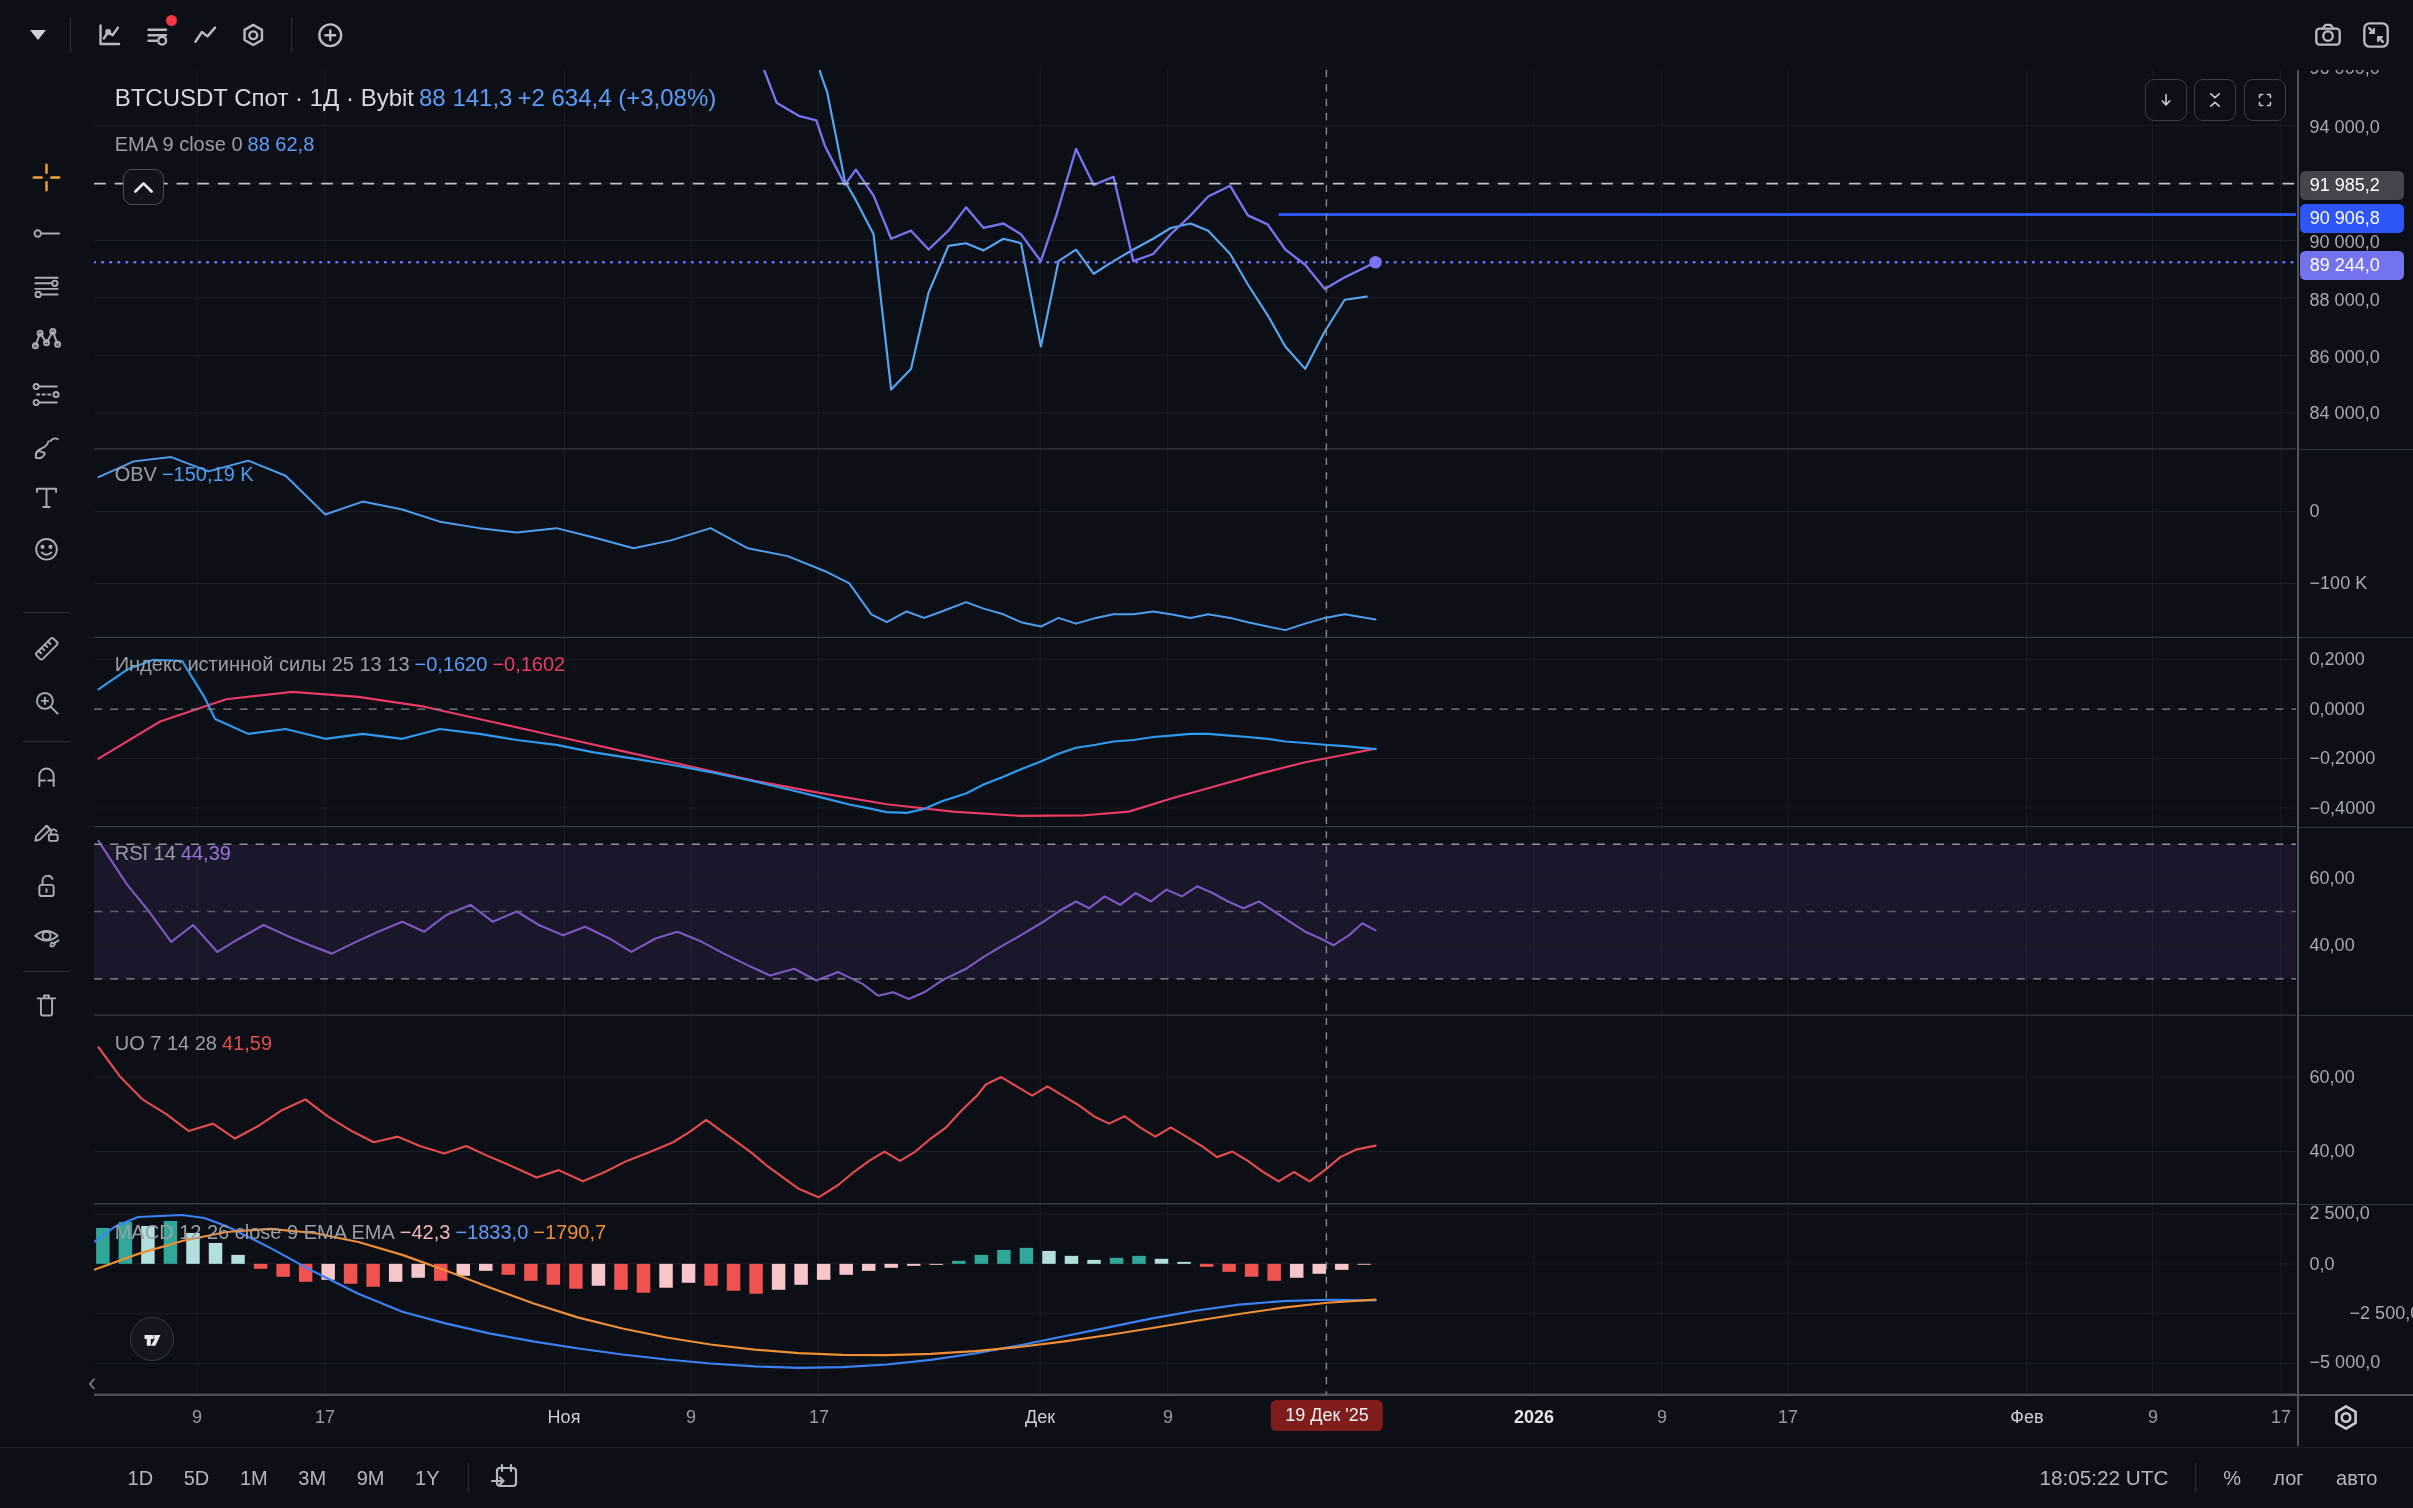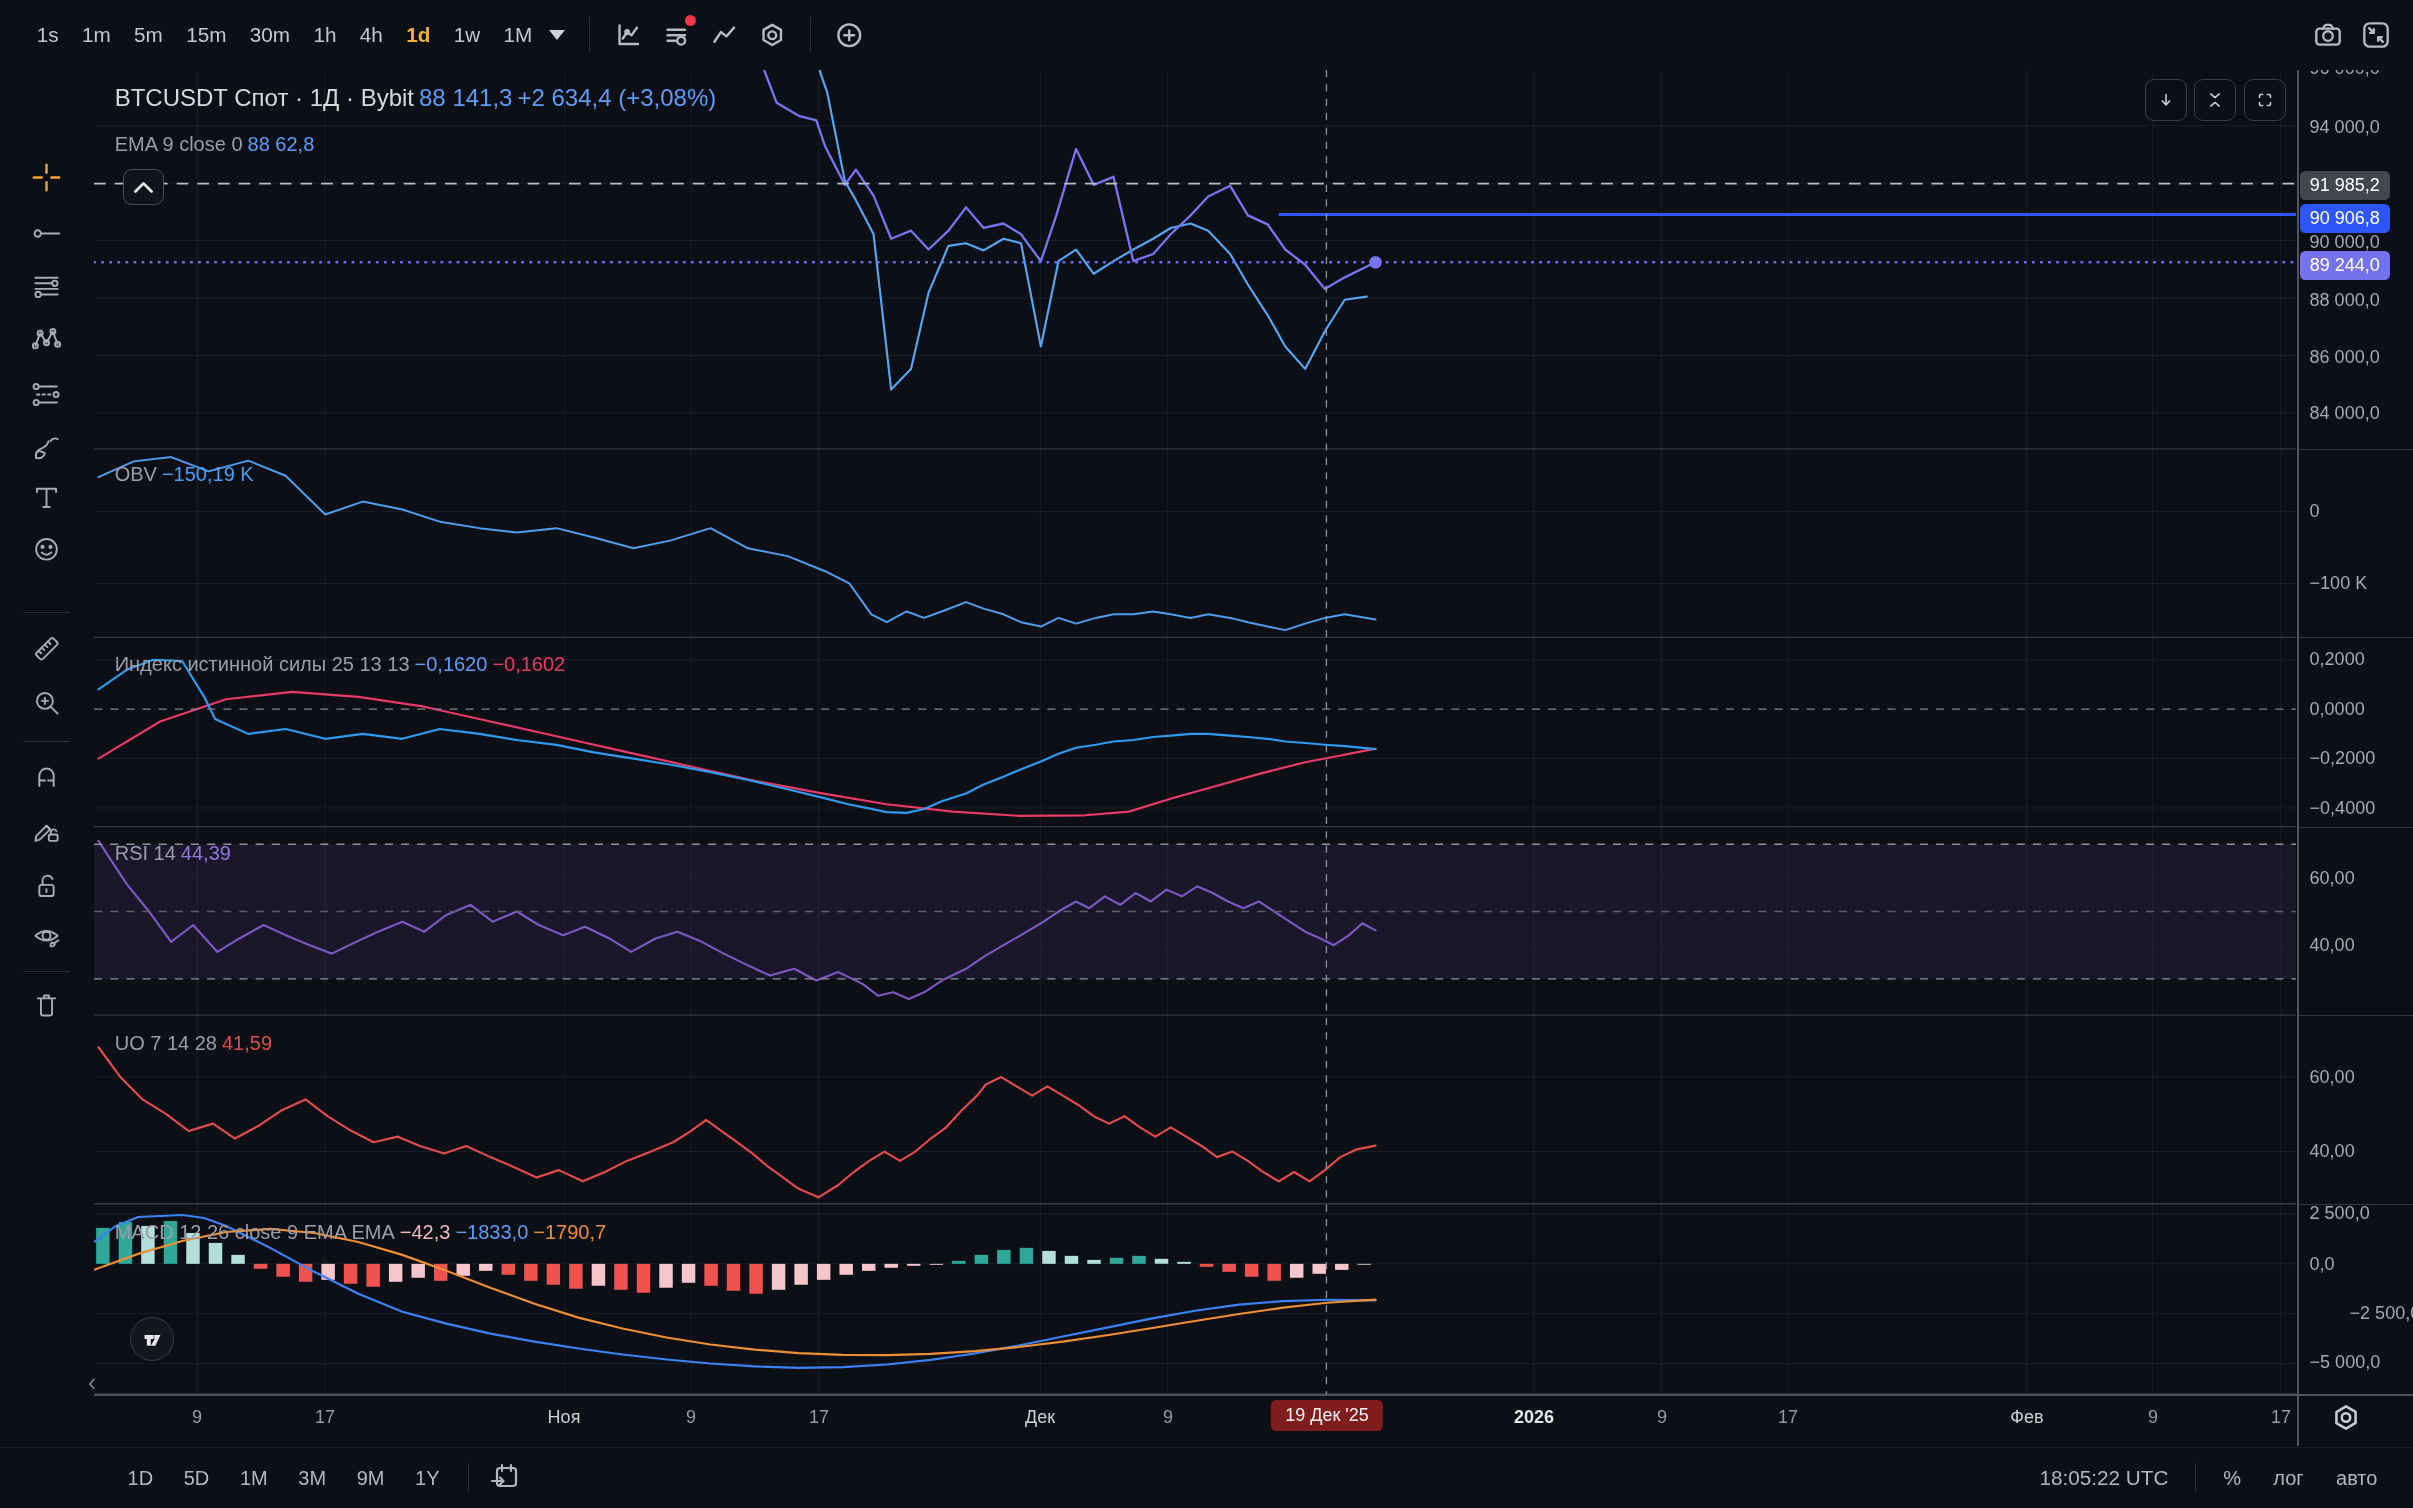--- a/index.html
+++ b/index.html
@@ -30,21 +30,21 @@
   .c-blue{color:#5e9cf8;} .c-lblue{color:#4f9df2;} .c-pink{color:#e93a68;} .c-purple{color:#9674d8;}
   .c-red{color:#e24c4c;} .c-palepink{color:#f2b8bd;} .c-orange{color:#ef8f35;}
   .pane-btn{position:absolute;width:42px;height:42px;border-radius:9px;border:0.9px solid #3a3d47;background:rgba(13,15,22,.85);display:flex;align-items:center;justify-content:center;cursor:pointer;z-index:6;}
   .pane-btn svg{stroke:#c9ccd3;fill:none;stroke-width:2.6;stroke-linecap:round;stroke-linejoin:round;}
   #collapse-line-btn{position:absolute;left:29px;top:99px;width:41px;height:36px;border-radius:9px;border:1.3px solid #4a4d57;background:#10131a;display:flex;align-items:center;justify-content:center;cursor:pointer;z-index:6;}
   #collapse-line-btn svg{stroke:#e6e7ea;fill:none;stroke-width:3;stroke-linecap:round;stroke-linejoin:round;}
   #tv-logo{position:absolute;left:36px;top:1247px;width:42px;height:42px;border-radius:50%;border:1.8px solid #363a45;background:#14161d;display:flex;align-items:center;justify-content:center;z-index:6;cursor:pointer;}
   
   #price-axis{position:absolute;left:2297px;top:70px;width:117px;height:1324px;overflow:hidden;font-size:18px;}
   .plabel{position:absolute;left:12.6px;height:27px;line-height:27px;color:#a7aab2;white-space:nowrap;}
-  .pbadge{position:absolute;left:2.7px;width:90px;height:29px;line-height:29px;border-radius:5.4px;color:#ffffff;padding-left:10px;box-sizing:border-box;white-space:nowrap;}
+  .pbadge{position:absolute;left:2.7px;width:104px;height:29px;line-height:29px;border-radius:5.4px;color:#ffffff;padding-left:10px;box-sizing:border-box;white-space:nowrap;}
   .ax-divider{position:absolute;left:0;width:117px;height:0.9px;background:#343842;}
   #v-axis-line{position:absolute;left:2297px;top:70px;width:1.8px;height:1376px;background:#50535d;z-index:4;}
   #h-axis-line{position:absolute;left:94px;top:1394px;width:2319px;height:1.8px;background:#50535d;z-index:4;}
   #time-axis{position:absolute;left:94px;top:1396px;width:2202px;height:49px;font-size:18px;}
   .tlabel{position:absolute;top:10.8px;transform:translateX(-50%);color:#989ba3;}
   .tlabel.major{color:#cdd0d6;}
   .tlabel.year{color:#e3e5e9;font-weight:700;}
   #time-badge{position:absolute;top:3.6px;transform:translateX(-50%);background:#7f1d1d;color:#f0f1f3;border-radius:5.4px;padding:5.4px 14.4px;}
   #axis-corner-icon{position:absolute;left:2329px;top:1401px;z-index:5;cursor:pointer;}
   #axis-corner-icon svg{stroke:#c9ccd3;fill:none;stroke-width:2.4;stroke-linejoin:round;}
@@ -58,21 +58,20 @@
   .bb-sep{width:0.9px;height:30.5px;background:#2c2f38;margin:0 7.2px;}
   #goto-date svg{stroke:#b4b7bf;fill:none;stroke-width:2.2;stroke-linecap:round;stroke-linejoin:round;}
   #left-collapse-chevron{position:absolute;left:88px;top:1368px;color:#787b84;font-size:25px;cursor:pointer;z-index:6;}
 </style>
 </head>
 <body>
 
 <div id="root">
 
   <header id="top-toolbar">
-    <div id="tf-group"><button class="tf">1s</button><button class="tf">1m</button><button class="tf">5m</button><button class="tf">15m</button><button class="tf">30m</button><button class="tf">1h</button><button class="tf">4h</button><button class="tf active">1d</button><button class="tf">1w</button><button class="tf">1M</button></div>
     <div class="caret-down"></div>
     <div class="vsep"></div>
     <button class="tbtn">
       <svg width="30.5" height="30.5" viewBox="0 0 28 28">
           <path d="M6 5v17h17"></path>
           <polyline points="9,17 13,11 17,14 22,7"></polyline>
           <circle cx="13" cy="11" r="1.6"></circle>
         </svg>
     </button>
     <button class="tbtn">

